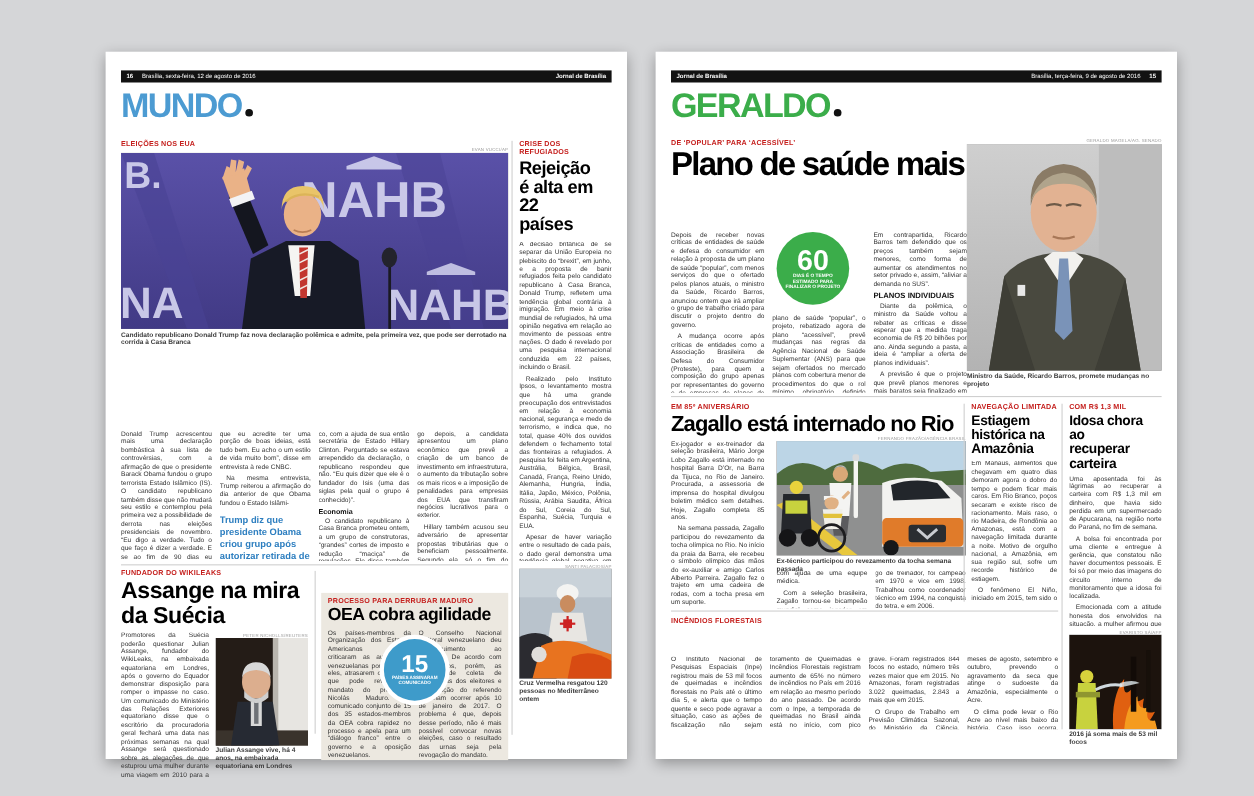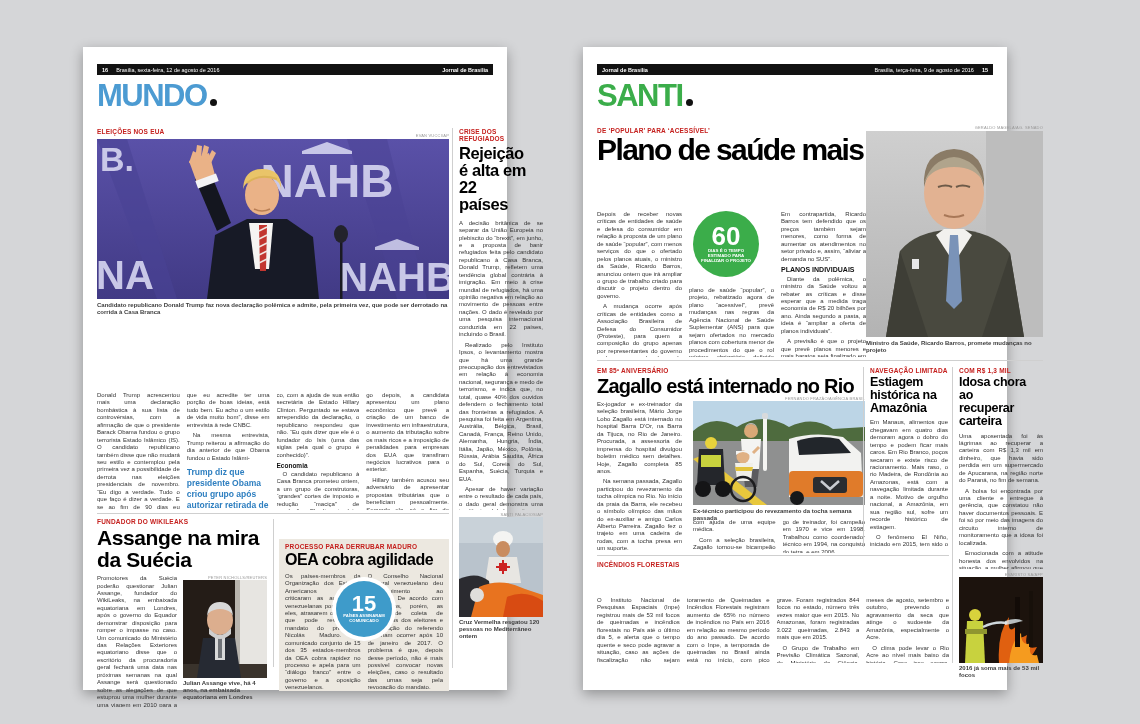--- a/index.html
+++ b/index.html
@@ -1,19 +1,19 @@
 <!DOCTYPE html>
 <html><head>
 <meta charset="utf-8">
 <style>
   html,body{margin:0;padding:0;background:#d5d6d8;}
   .canvas{position:relative;width:1140px;height:724px;background:#d5d6d8;overflow:hidden;
           font-family:"Liberation Sans",sans-serif;color:#2b2b2b;}
-  .page{position:absolute;top:47px;width:424px;height:643px;background:#fff;
-        box-shadow:0 4px 12px rgba(0,0,0,.32);}
+  .page{position:absolute;top:47px;width:474px;height:643px;background:#fff;
+        box-shadow:0 4px 12px rgba(0,0,0,.32);margin-left:13px;}
   .page-left{left:83px;} .page-right{left:583px;}
   .abs{position:absolute;}
   
   .topbar{position:absolute;left:14px;right:14px;top:17px;height:11px;background:#121212;
           color:#fff;font-size:5.5px;display:flex;align-items:center;justify-content:space-between;
           padding:0 5px;box-sizing:border-box;}
   .topbar .b{font-weight:bold;}
   .topbar .grp{display:flex;gap:8px;align-items:center;}
   
   .section-title{position:absolute;left:14px;top:33px;font-size:31px;font-weight:bold;
@@ -217,21 +217,21 @@
   <div class="page page-right">
     <div class="topbar">
       <span class="b">Jornal de Brasília</span>
       <span class="grp">
         <span>Brasília, terça-feira, 9 de agosto de 2016</span>
         <span class="b">15</span>
       </span>
     </div>
 
     <div class="section-title green">
-      <span>SANTI</span><span class="dot"></span>
+      <span>GERALDO</span><span class="dot"></span>
     </div>
 
     <div class="abs kicker" style="left:14px;top:80px;">DE ‘POPULAR’ PARA ‘ACESSÍVEL’</div>
     <div class="abs headline hl-xl" style="left:14px;top:88px;width:280px;">
       <span style="display:block">Plano de saúde mais</span>
     </div>
 
     <div class="abs" style="left:14px;top:164px;width:269px;height:146px;">
       <div class="cols body-txt" style="height:146px;">
         <div class="col">

